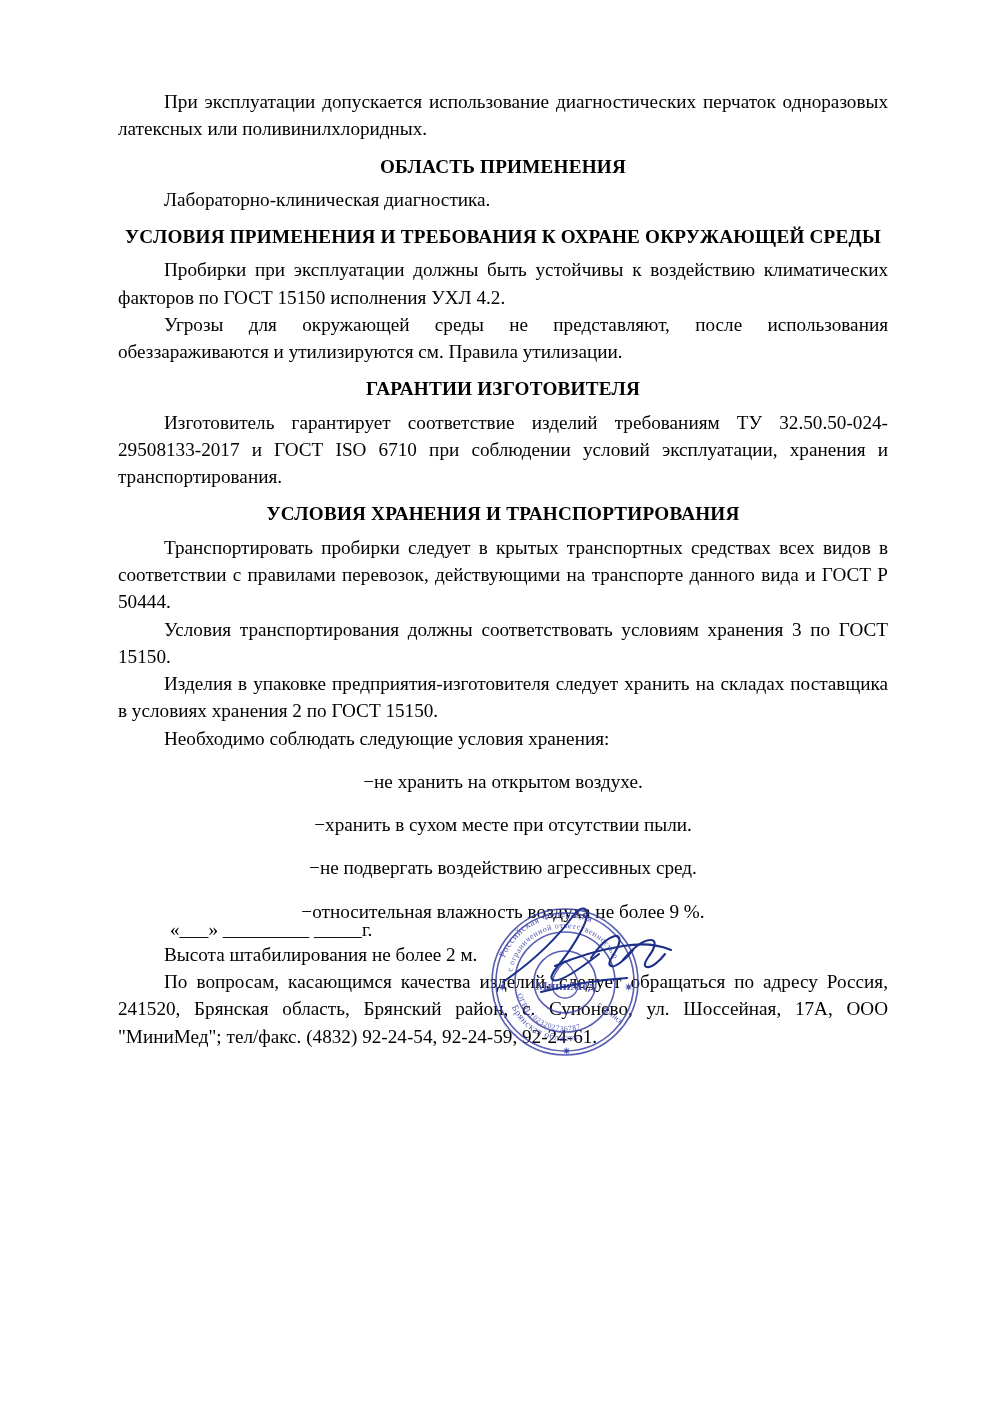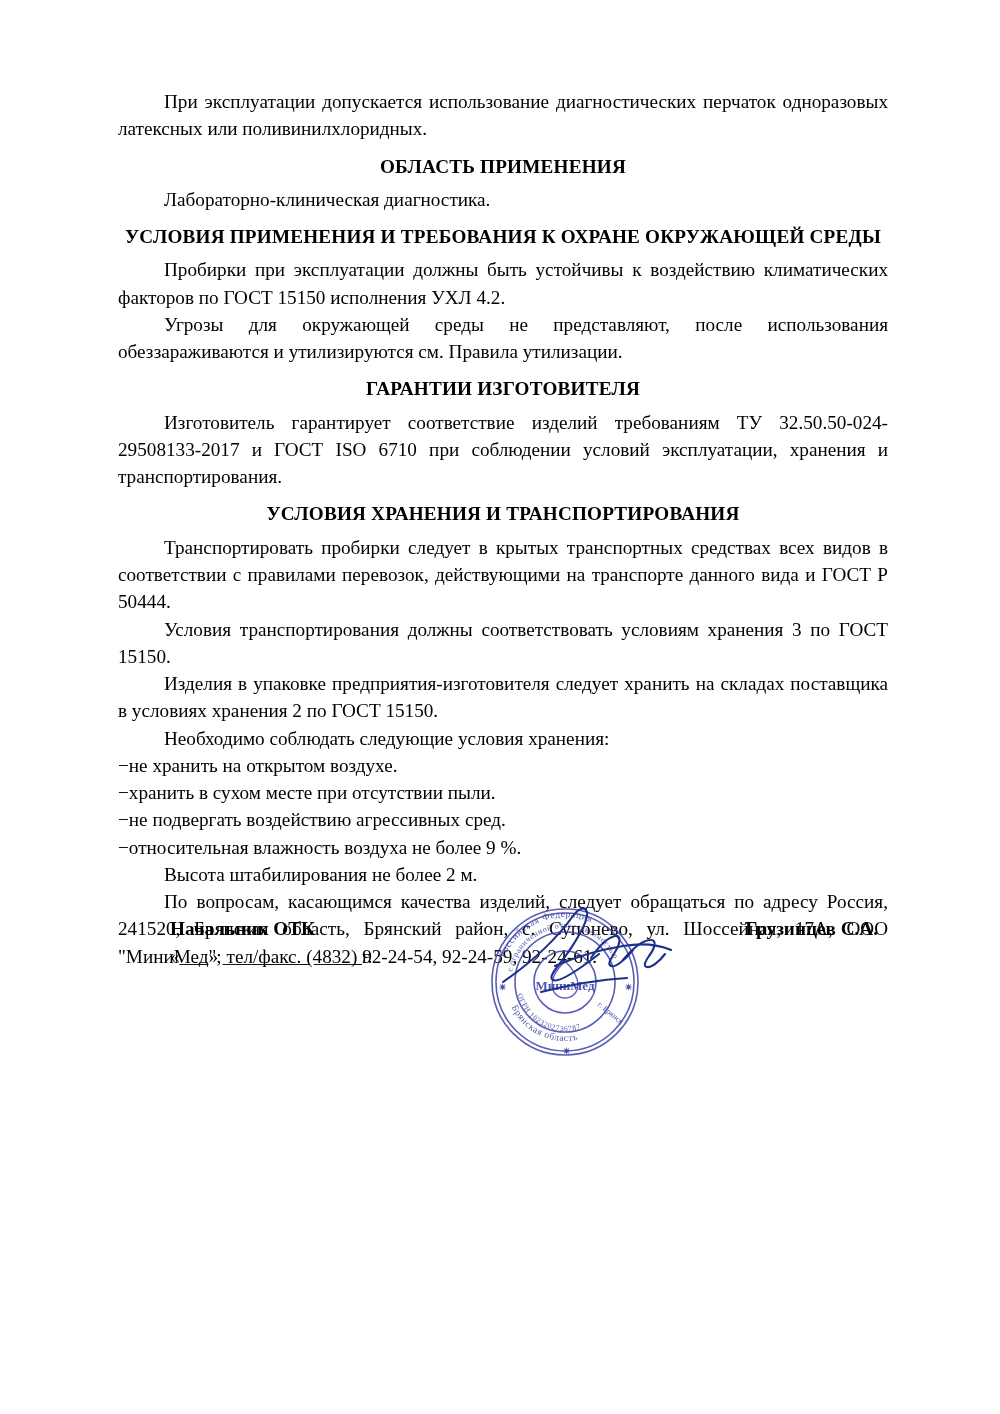--- a/index.html
+++ b/index.html
@@ -43,25 +43,25 @@
     font-size: 19.2px;
     line-height: 1.42;
     font-weight: bold;
     text-align: center;
     letter-spacing: 0.2px;
   }
   .gap-sm { height: 6px; }
   .gap-md { height: 10px; }
 
   .dash-line {
-    margin: 0;
+    margin: 16px;
     font-size: 19.2px;
     line-height: 1.42;
     text-indent: 0;
-    text-align: left;
+    text-align: center;
   }
 
   
   .sign-block {
     position: absolute;
     left: 118px;
     top: 915px;
     width: 770px;
     height: 180px;
   }
@@ -141,24 +141,20 @@
     <p class="dash-line">−хранить в сухом месте при отсутствии пыли.</p>
     <p class="dash-line">−не подвергать воздействию агрессивных сред.</p>
     <p class="dash-line">−относительная влажность воздуха не более 9 %.</p>
 
     <p class="indent">Высота штабилирования не более 2 м.</p>
     <p class="indent">По вопросам, касающимся качества изделий, следует обращаться по адресу Россия, 241520, Брянская область, Брянский район, с. Супонево, ул. Шоссейная, 17А, ООО "МиниМед"; тел/факс. (4832) 92-24-54, 92-24-59, 92-24-61.</p>
 
   </div>
 
   <div class="sign-block">
-    <div class="sign-row">
-      <span class="sign-left">Начальник ОТК</span>
-      <span class="sign-right">Грузинцев С.А.</span>
-    </div>
     <div class="date-line">«___» _________  _____г.</div>
   </div>
 
   <svg class="stamp" viewBox="0 0 175 175">
     <defs>
       <path id="arcTop" d="M 22,87 A 65,65 0 0 1 152,87"></path>
       <path id="arcBottom" d="M 28,87 A 59,59 0 0 0 146,87"></path>
       <path id="arcTop2" d="M 33,87 A 54,54 0 0 1 141,87"></path>
       <path id="arcBottom2" d="M 38,87 A 49,49 0 0 0 136,87"></path>
     </defs>

